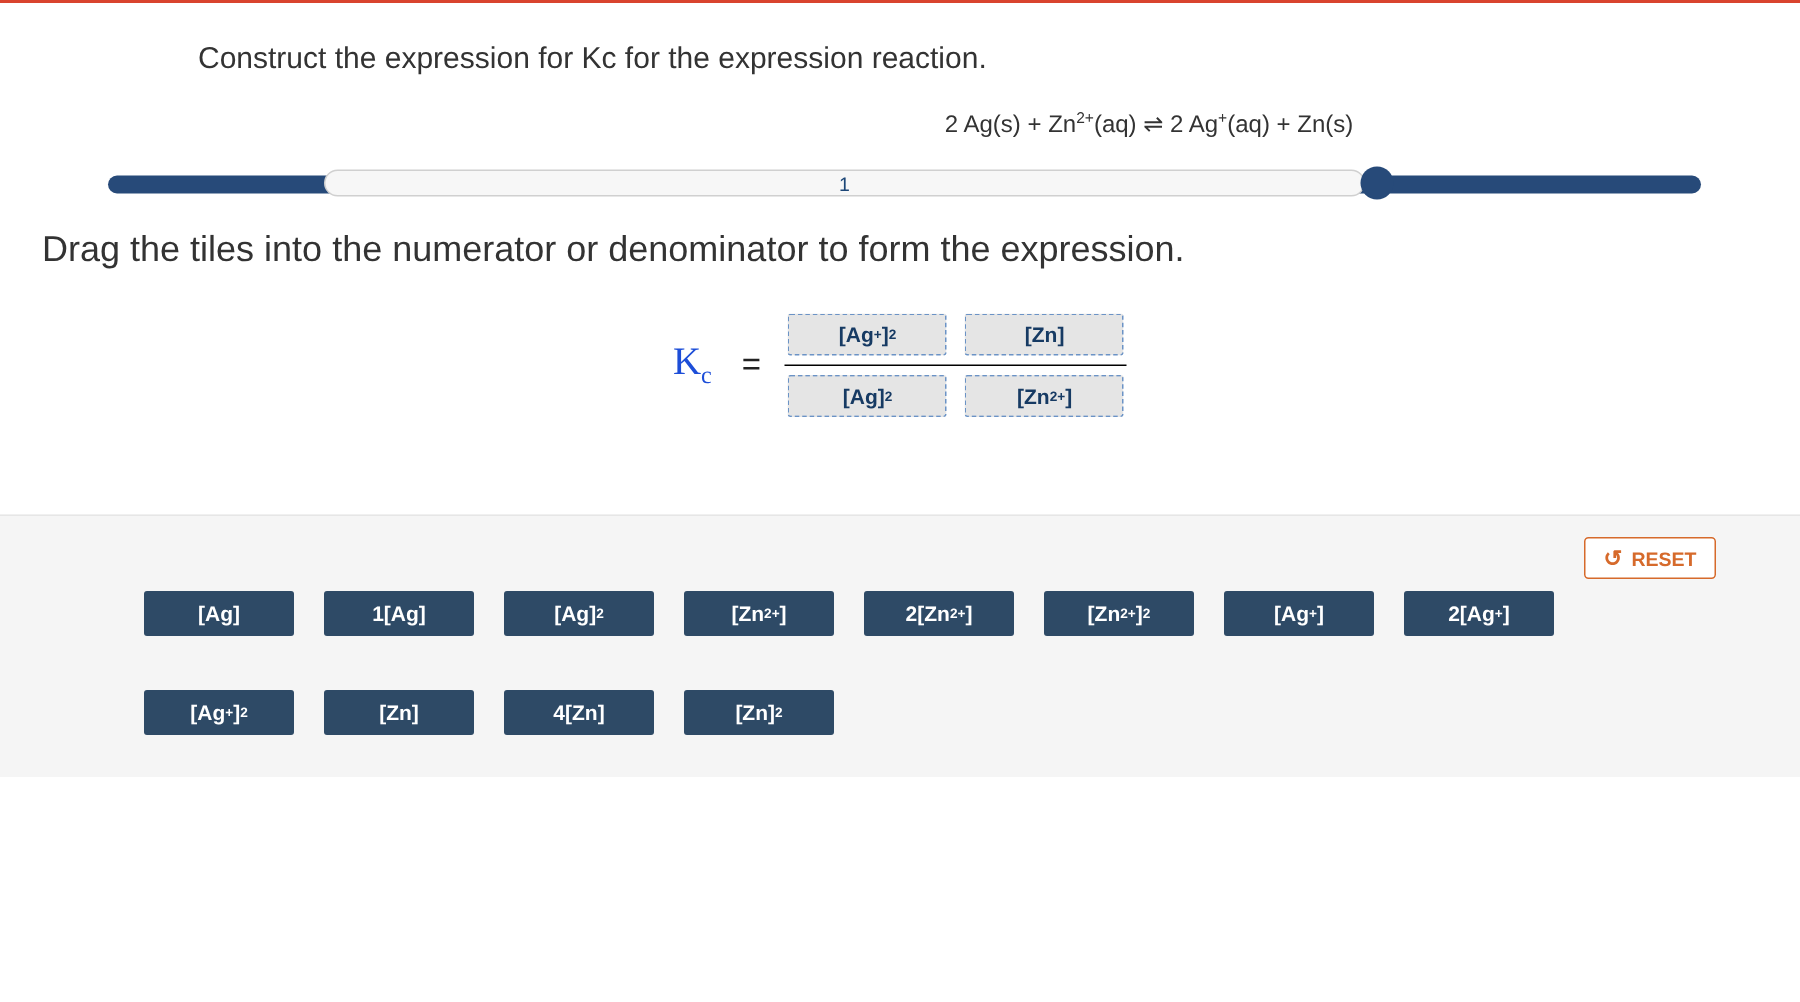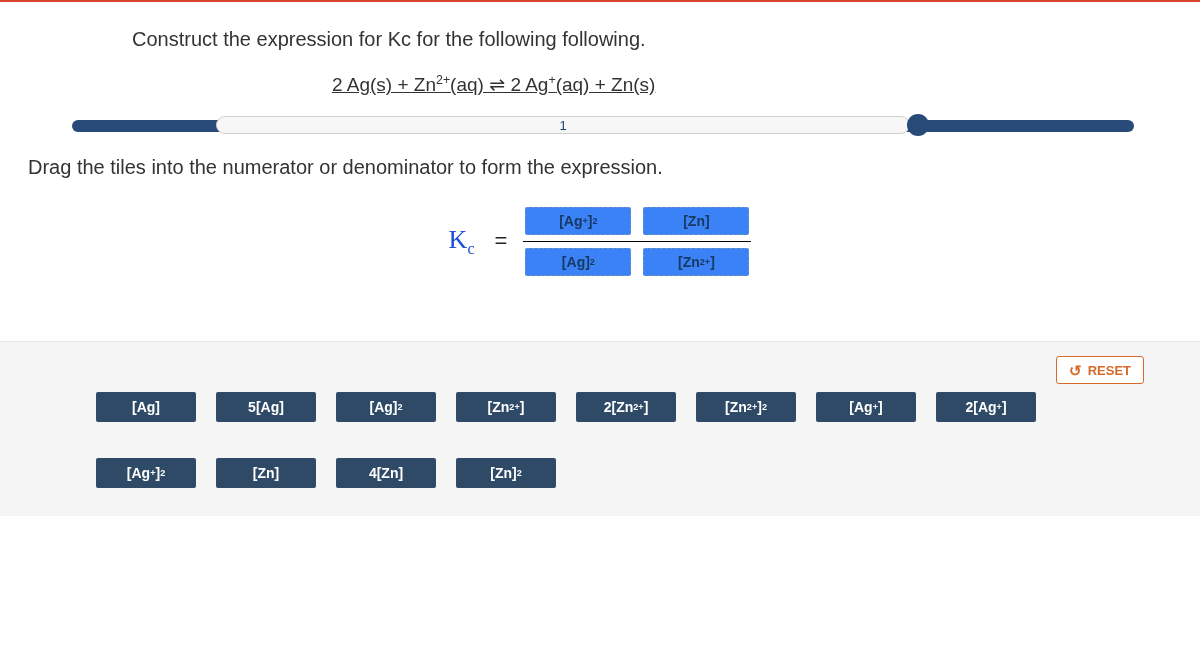--- a/index.html
+++ b/index.html
@@ -15,26 +15,25 @@
     height: 2px;
     background: #d9442e;
     width: 100%;
   }
   .prompt-block {
     padding: 26px 0 16px 132px;
     color: #333;
     font-size: 20px;
   }
   .equation-line {
-    font-size: 19px;
+    font-size: 16px;
     color: #333;
     padding: 6px 0 18px 0;
-    text-align: left;
+    text-align: center;
     margin-left: 332px;
-    text-decoration: underline;
   }
   sup { font-size: 0.65em; vertical-align: super; }
   sub { font-size: 0.75em; vertical-align: sub; }
 
   .progress-row {
     position: relative;
     margin: 0 66px 0 72px;
     height: 22px;
   }
   .progress-track {
@@ -65,21 +64,21 @@
     top: 0;
     left: 835px;
     width: 22px; height: 22px;
     border-radius: 50%;
     background: #274a79;
   }
 
   .drag-instr {
     padding: 20px 0 0 28px;
     color: #333;
-    font-size: 20px;
+    font-size: 24px;
   }
 
   .expr-area {
     margin-top: 18px;
     display: flex;
     justify-content: center;
     align-items: center;
     gap: 14px;
     height: 88px;
   }
@@ -105,21 +104,21 @@
     padding: 4px 2px;
   }
   .frac-bar {
     height: 1px;
     background: #000;
     margin: 2px 0;
   }
   .drop-slot {
     width: 106px;
     height: 28px;
-    background: #3b82f6;
+    background: #e5e5e5;
     border: 1px dashed #6b93c6;
     border-radius: 2px;
     display: inline-flex;
     align-items: center;
     justify-content: center;
     font-size: 14px;
     color: #163a63;
     font-weight: 600;
   }
 
@@ -173,21 +172,21 @@
     font-weight: 600;
     cursor: grab;
     user-select: none;
   }
 </style>
 </head>
 <body>
 
 <div class="top-rule"></div>
 
-<div class="prompt-block">Construct the expression for Kc for the following following.</div>
+<div class="prompt-block">Construct the expression for Kc for the expression reaction.</div>
 <div class="equation-line">2 Ag(s) + Zn<sup>2+</sup>(aq) ⇌ 2 Ag<sup>+</sup>(aq) + Zn(s)</div>
 
 <div class="progress-row">
   <div class="progress-track"></div>
   <div class="progress-handle">
     <span>1</span>
   </div>
   <div class="progress-knob"></div>
 </div>
 
@@ -209,21 +208,21 @@
   </div>
 </div>
 
 <div class="tiles-block">
   <button class="reset-btn">
     <span class="ricon">↺</span>
     <span>RESET</span>
   </button>
   <div class="tiles-row">
       <div class="tile">[Ag]</div>
-      <div class="tile">5[Ag]</div>
+      <div class="tile">1[Ag]</div>
       <div class="tile">[Ag]<sup>2</sup></div>
       <div class="tile">[Zn<sup>2+</sup>]</div>
       <div class="tile">2[Zn<sup>2+</sup>]</div>
       <div class="tile">[Zn<sup>2+</sup>]<sup>2</sup></div>
       <div class="tile">[Ag<sup>+</sup>]</div>
       <div class="tile">2[Ag<sup>+</sup>]</div>
     </div>
   <div class="tiles-row row2">
       <div class="tile">[Ag<sup>+</sup>]<sup>2</sup></div>
       <div class="tile">[Zn]</div>

